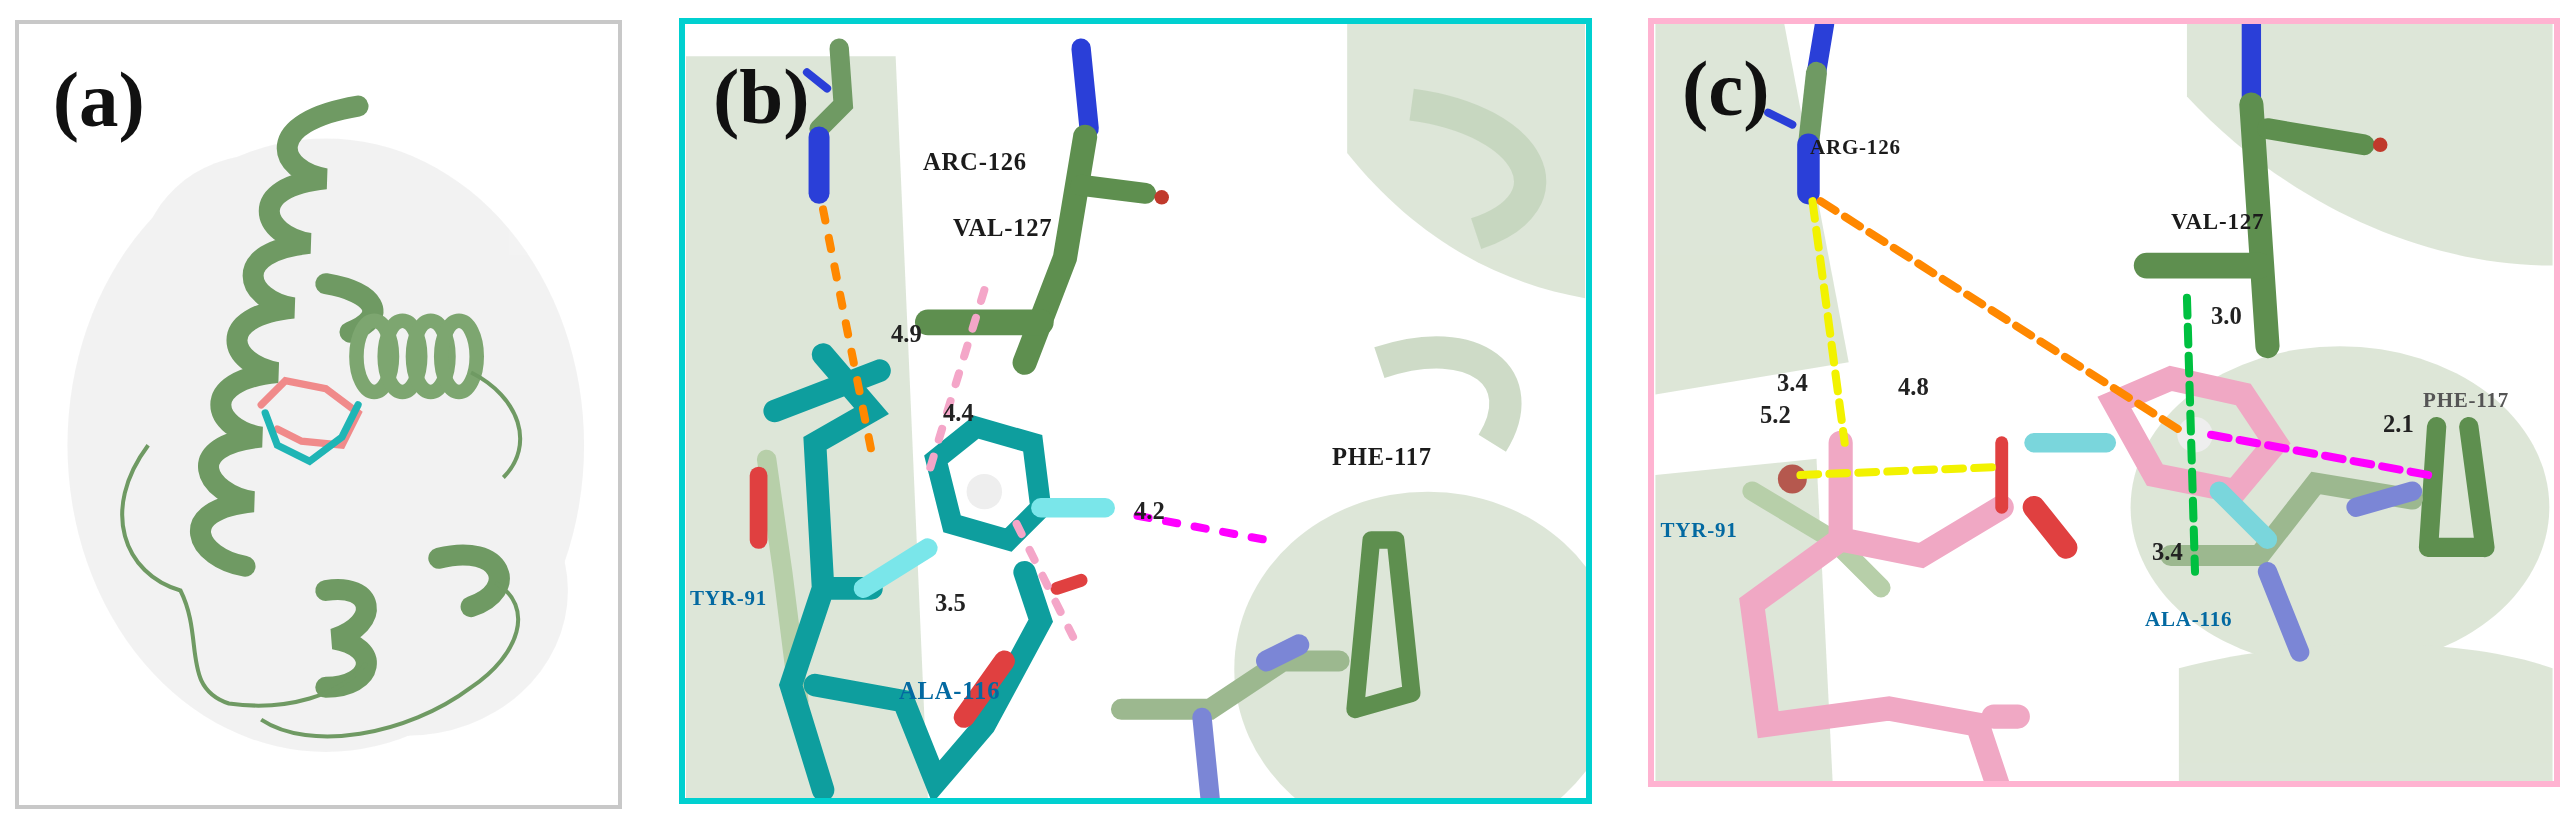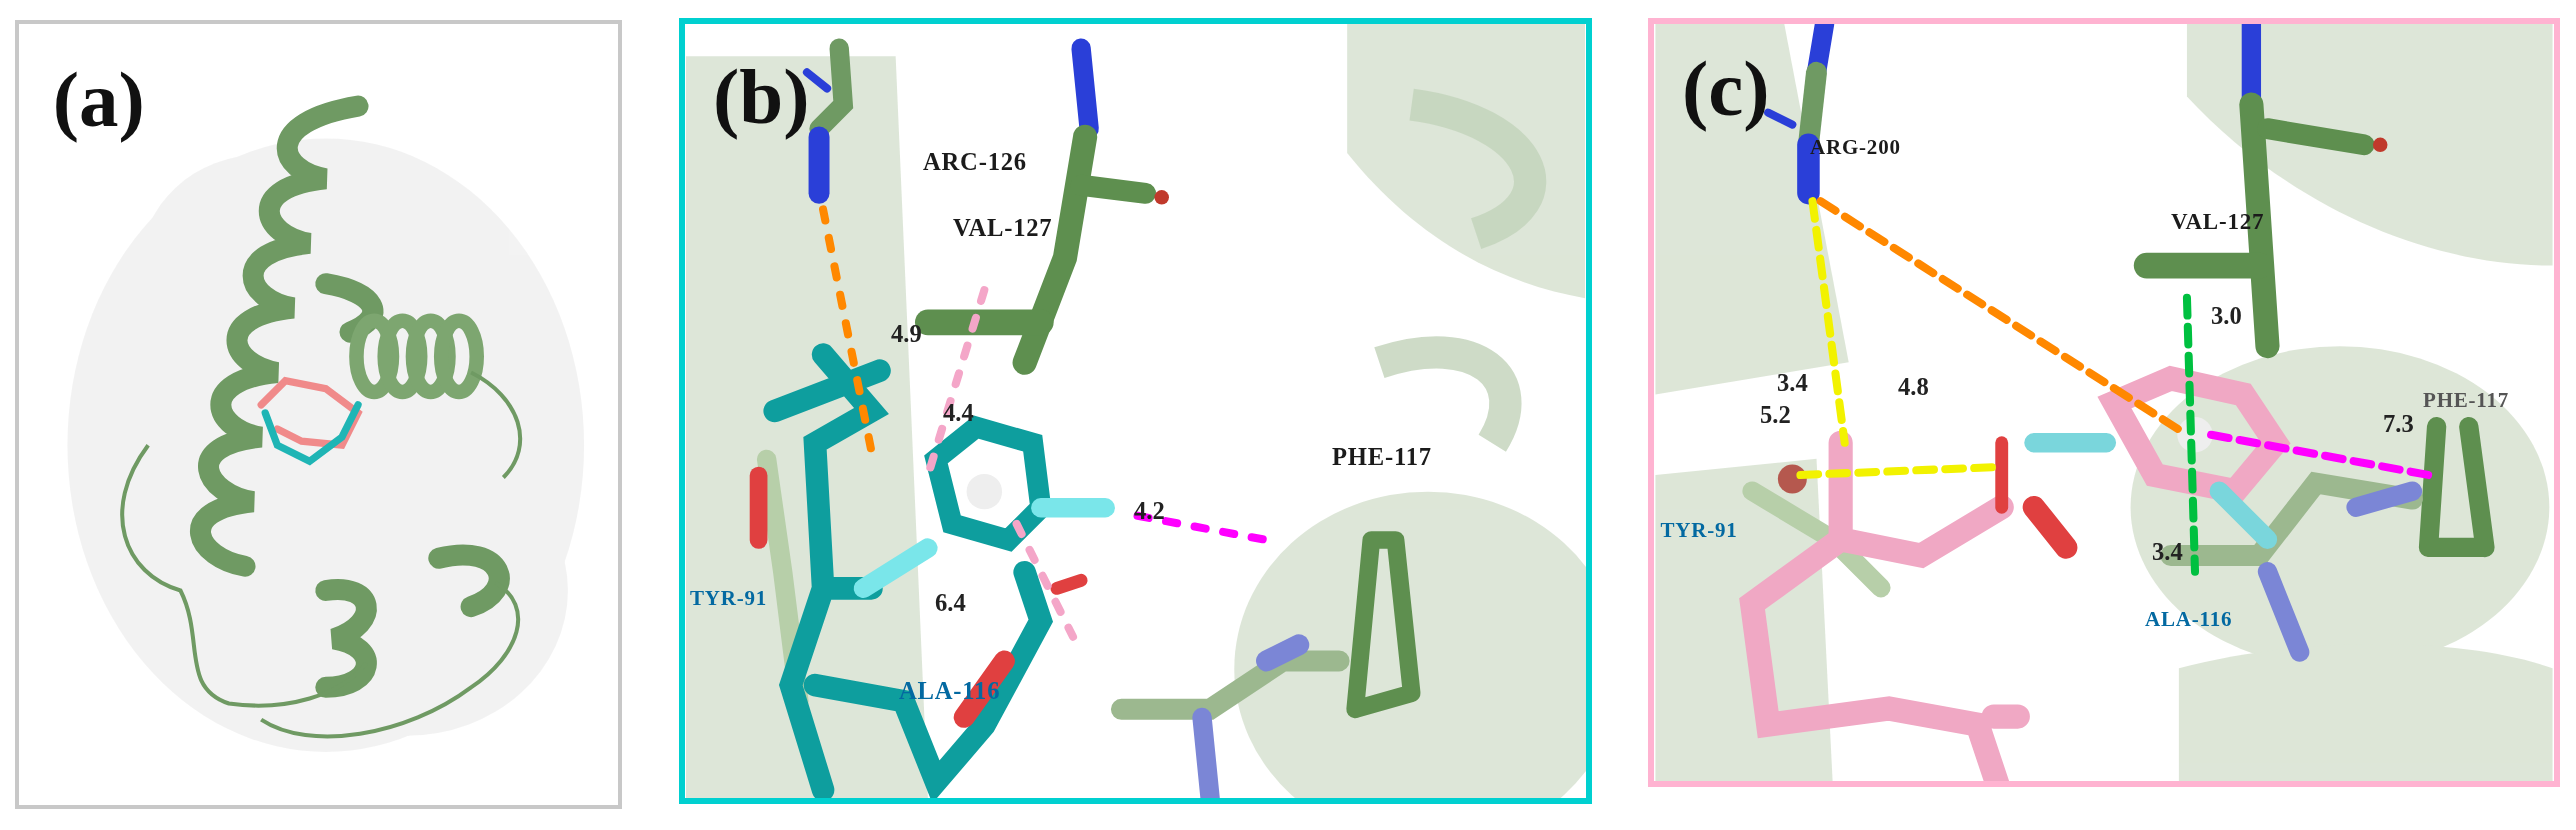--- a/index.html
+++ b/index.html
@@ -102,21 +102,21 @@
   </svg>
   <div class="panel-label">(b)</div>
   <div class="res" style="left:198px;top:124px;margin-left:40px;">ARC-126</div>
   <div class="res" style="left:268px;top:190px;">VAL-127</div>
   <div class="res" style="left:647px;top:419px;">PHE-117</div>
   <div class="res faint" style="left:4.9px;top:562px;font-size:21px;">TYR-91</div>
   <div class="res faint" style="left:214px;top:653px;">ALA-116</div>
   <div class="dist" style="left:206px;top:296px;">4.9</div>
   <div class="dist" style="left:258px;top:375px;">4.4</div>
   <div class="dist" style="left:449px;top:473px;">4.2</div>
-  <div class="dist" style="left:250px;top:565px;">6.4</div>
+  <div class="dist" style="left:250px;top:565px;">3.5</div>
 </div>
 
 <div class="panel" id="panel-c">
   <svg viewBox="0 0 1114 940">
     <g fill="#cfdcc7" opacity="0.7">
       <path d="M0 0 L160 0 L240 420 L0 460 Z"></path>
       <path d="M0 560 L200 540 L220 940 L0 940 Z"></path>
       <path d="M660 0 L1114 0 L1114 300 C950 300,780 220,660 90 Z"></path>
       <ellipse cx="850" cy="600" rx="260" ry="200"></ellipse>
       <path d="M650 800 C800 760,1000 760,1114 800 L1114 940 L650 940 Z"></path>
@@ -153,25 +153,25 @@
     </g>
     <g stroke-width="10" fill="none" stroke-dasharray="22 14" stroke-linecap="round">
       <path d="M195 220 L235 520" stroke="#f2f200"></path>
       <path d="M205 220 L660 510" stroke="#ff8800"></path>
       <path d="M660 340 L670 680" stroke="#00c040"></path>
       <path d="M180 560 L430 550" stroke="#f2f200"></path>
       <path d="M690 510 L960 560" stroke="#ff00ff"></path>
     </g>
   </svg>
   <div class="panel-label">(c)</div>
-  <div class="res" style="left:156px;top:111px;font-size:21px;">ARG-200</div>
+  <div class="res" style="left:156px;top:111px;font-size:21px;">ARG-126</div>
   <div class="res" style="left:517px;top:185px;font-size:23px;">VAL-127</div>
   <div class="res faint" style="left:769px;top:364px;font-size:21px;color:#555;">PHE-117</div>
   <div class="res faint" style="left:6.5px;top:494px;font-size:21px;">TYR-91</div>
   <div class="res faint" style="left:491px;top:583px;font-size:21px;">ALA-116</div>
   <div class="dist" style="left:123px;top:345px;">3.4</div>
   <div class="dist" style="left:244px;top:349px;">4.8</div>
   <div class="dist" style="left:557px;top:278px;text-align:center;">3.0</div>
   <div class="dist" style="left:106px;top:377px;">5.2</div>
-  <div class="dist" style="left:729px;top:386px;">7.3</div>
+  <div class="dist" style="left:729px;top:386px;">2.1</div>
   <div class="dist" style="left:498px;top:514px;">3.4</div>
 </div>
 
 
 </body></html>

